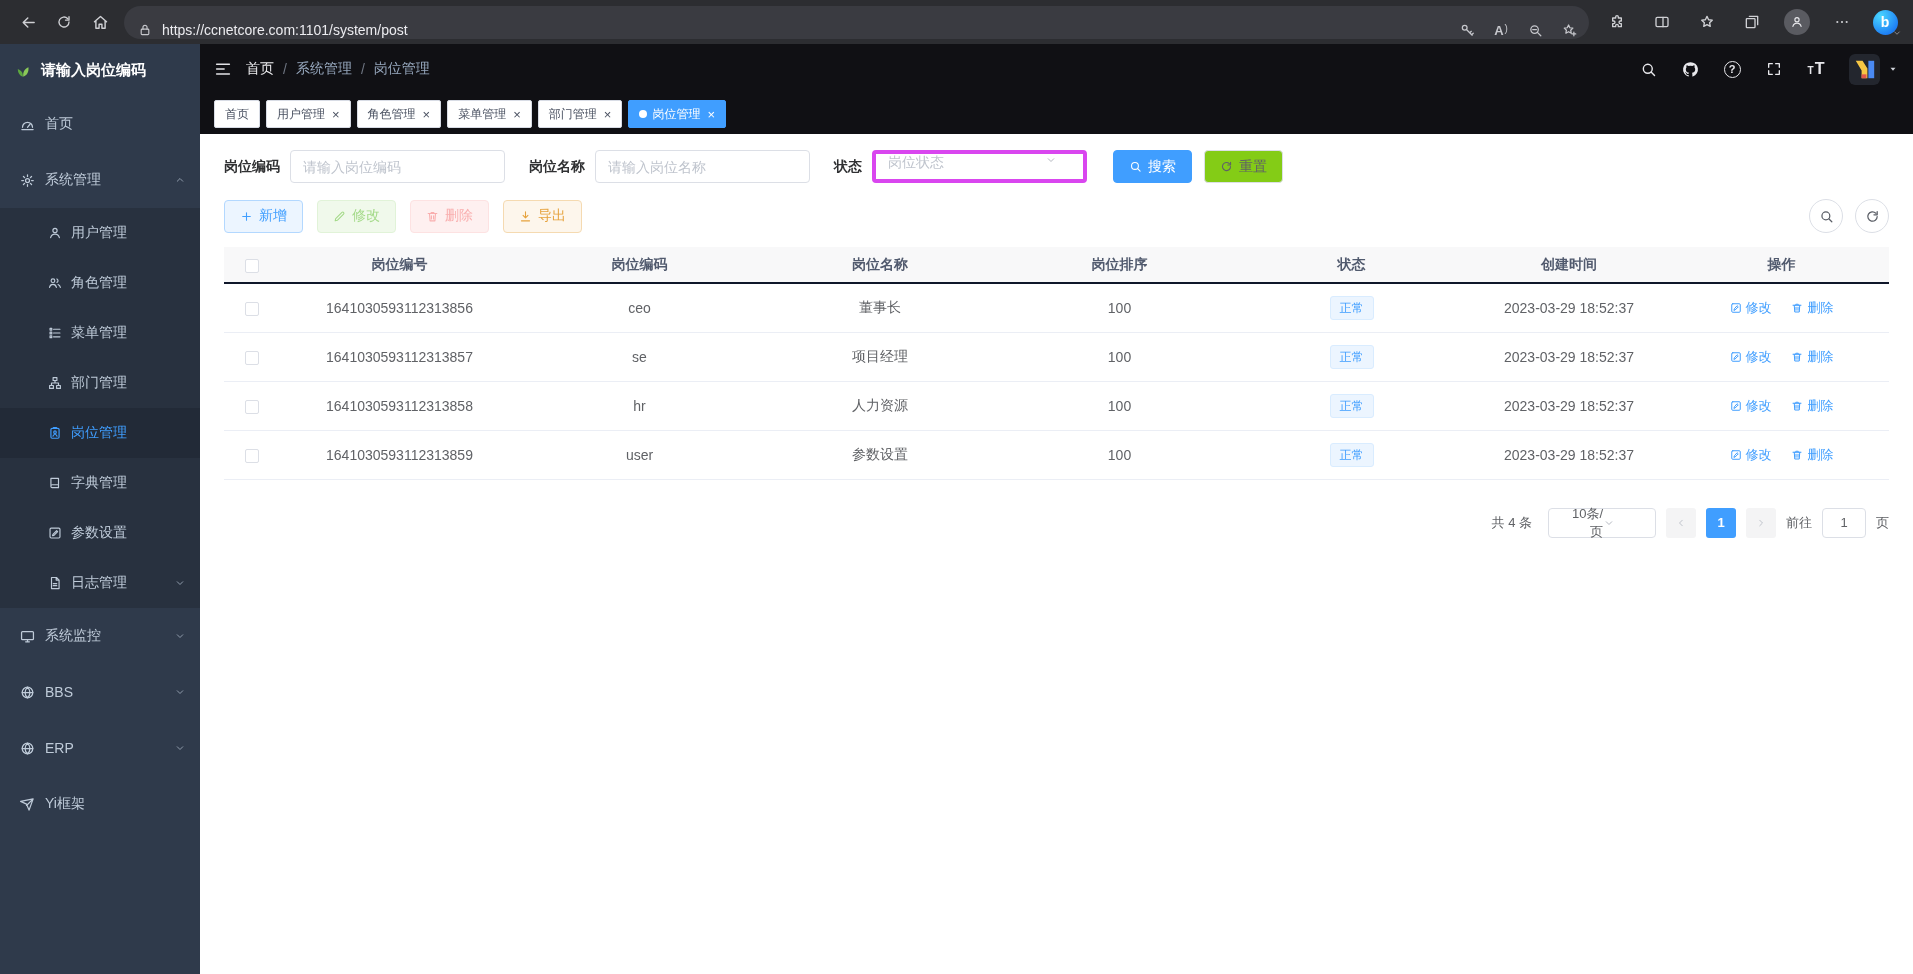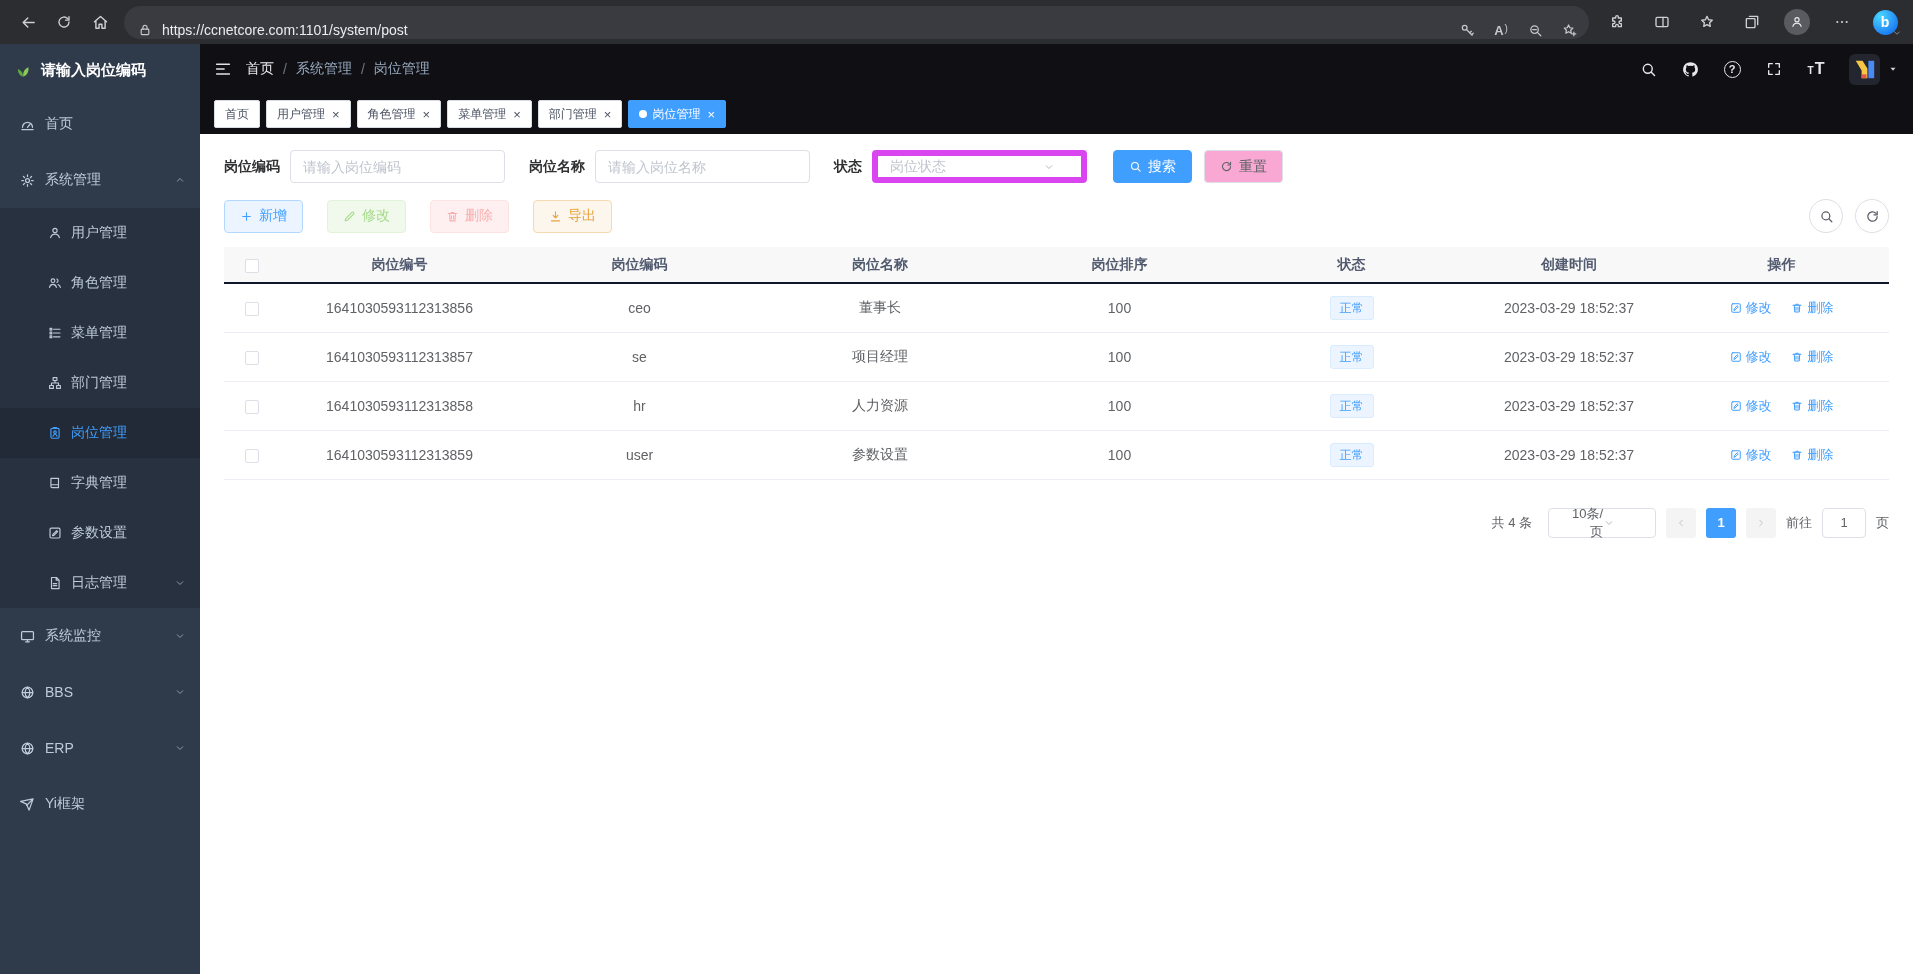--- a/index.html
+++ b/index.html
@@ -60,32 +60,32 @@
 .tag.active{background:#409eff;border-color:#409eff;color:#fff}
 .tag-dot{width:8px;height:8px;border-radius:50%;background:#fff;display:inline-block}
 
 
 .content{flex:1;background:#fff;padding:16px 24px;overflow:hidden}
 .filter{display:flex;align-items:center}
 .f-group{display:flex;align-items:center;gap:10px;margin-right:24px}
 .f-label{font-size:14px;font-weight:700;color:#303133;white-space:nowrap}
 .f-input{width:215px;height:33px;border:1px solid #dcdfe6;border-radius:4px;padding:0 12px;font-size:14px;color:#606266;outline:none;font-family:inherit}
 .f-input::placeholder{color:#bfc4cd}
-.select{width:215px;height:33px;border:6px solid #d946ef;border-radius:4px;display:flex;align-items:center;padding:0 26px 0 12px;cursor:pointer;background:#fff}
+.select{width:215px;height:33px;border:4px solid #d946ef;border-radius:4px;display:flex;padding:0 26px 0 12px;cursor:pointer;background:#fff}
 .select .ph{flex:1;font-size:14px;color:#bfc4cd;text-align:left}
 .select .sel-chev{color:#b4b8c0;display:flex}
 .btn{height:33px;display:inline-flex;align-items:center;gap:6px;border-radius:4px;font-size:14px;padding:0 15px;cursor:pointer;border:1px solid transparent}
 .btn-primary{background:#409eff;color:#fff;border-color:#409eff;margin-left:2px}
-.btn-default{background:#f9a8d4;color:#606266;border-color:#dcdfe6;margin-left:12px}
+.btn-default{background:#84cc16;color:#606266;border-color:#dcdfe6;margin-left:12px}
 .btn-plain-primary{background:#ecf5ff;color:#409eff;border-color:#b3d8ff}
 .btn-plain-success{background:#f0f9eb;color:#a4da89;border-color:#e1f3d8;cursor:not-allowed}
 .btn-plain-danger{background:#fef0f0;color:#f9aeae;border-color:#fde2e2;cursor:not-allowed}
 .btn-plain-warning{background:#fdf6ec;color:#e6a23c;border-color:#f5dab1}
 .toolbar-row{display:flex;align-items:center;margin-top:16px}
-.btn-group{display:flex;gap:24px}
+.btn-group{display:flex;gap:14px}
 .tool-circles{margin-left:auto;display:flex;gap:12px}
 .circle-btn{width:34px;height:34px;border-radius:50%;border:1px solid #dcdfe6;background:#fff;color:#5a5e66;display:flex;align-items:center;justify-content:center}
 
 .grid{width:100%;border-collapse:collapse;table-layout:fixed;margin-top:14px}
 .grid th{height:36px;background:#f8f8f9;color:#515a6e;font-size:14px;font-weight:700;text-align:center}
 .grid td{height:49px;font-size:14px;color:#606266;text-align:center;border-bottom:1px solid #ebeef5}
 .grid thead tr{border-bottom:2px solid #0f172a}
 .checkbox{display:inline-block;width:14px;height:14px;border:1px solid #dcdfe6;border-radius:2px;background:#fff;vertical-align:middle;cursor:pointer}
 .status-tag{display:inline-block;padding:0 9px;height:24px;line-height:22px;font-size:12px;color:#409eff;background:#ecf5ff;border:1px solid #d9ecff;border-radius:3px}
 .ops{white-space:nowrap}

